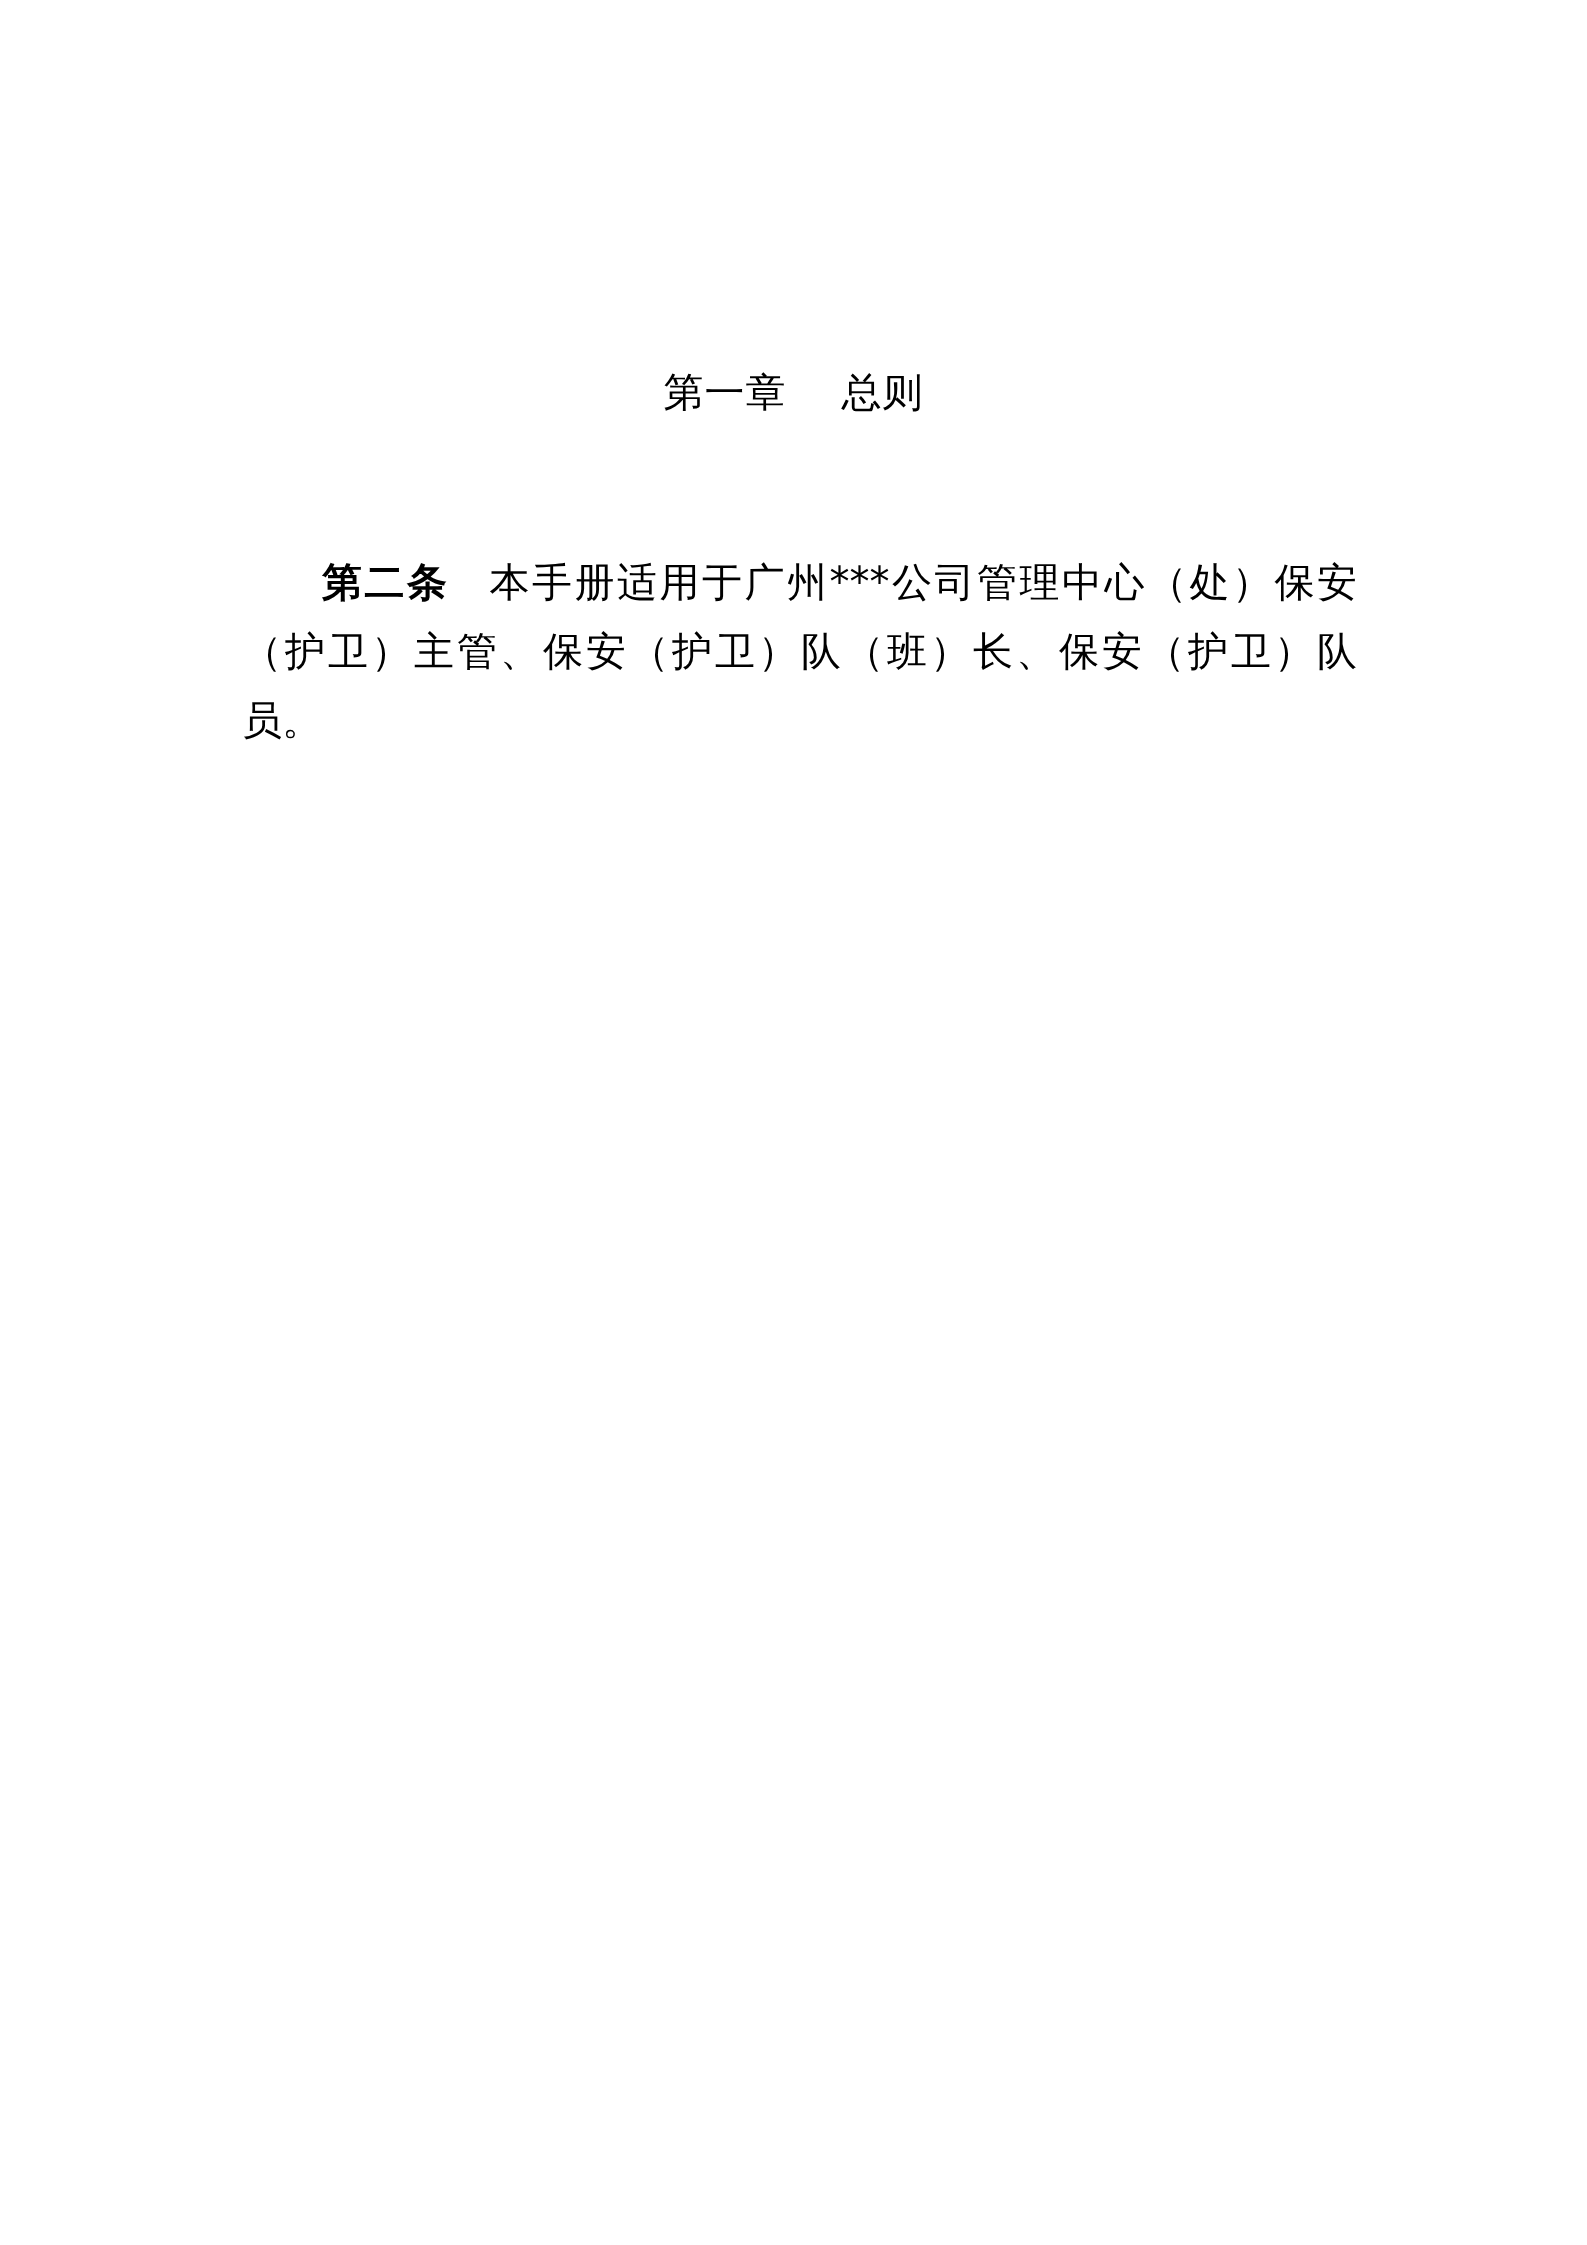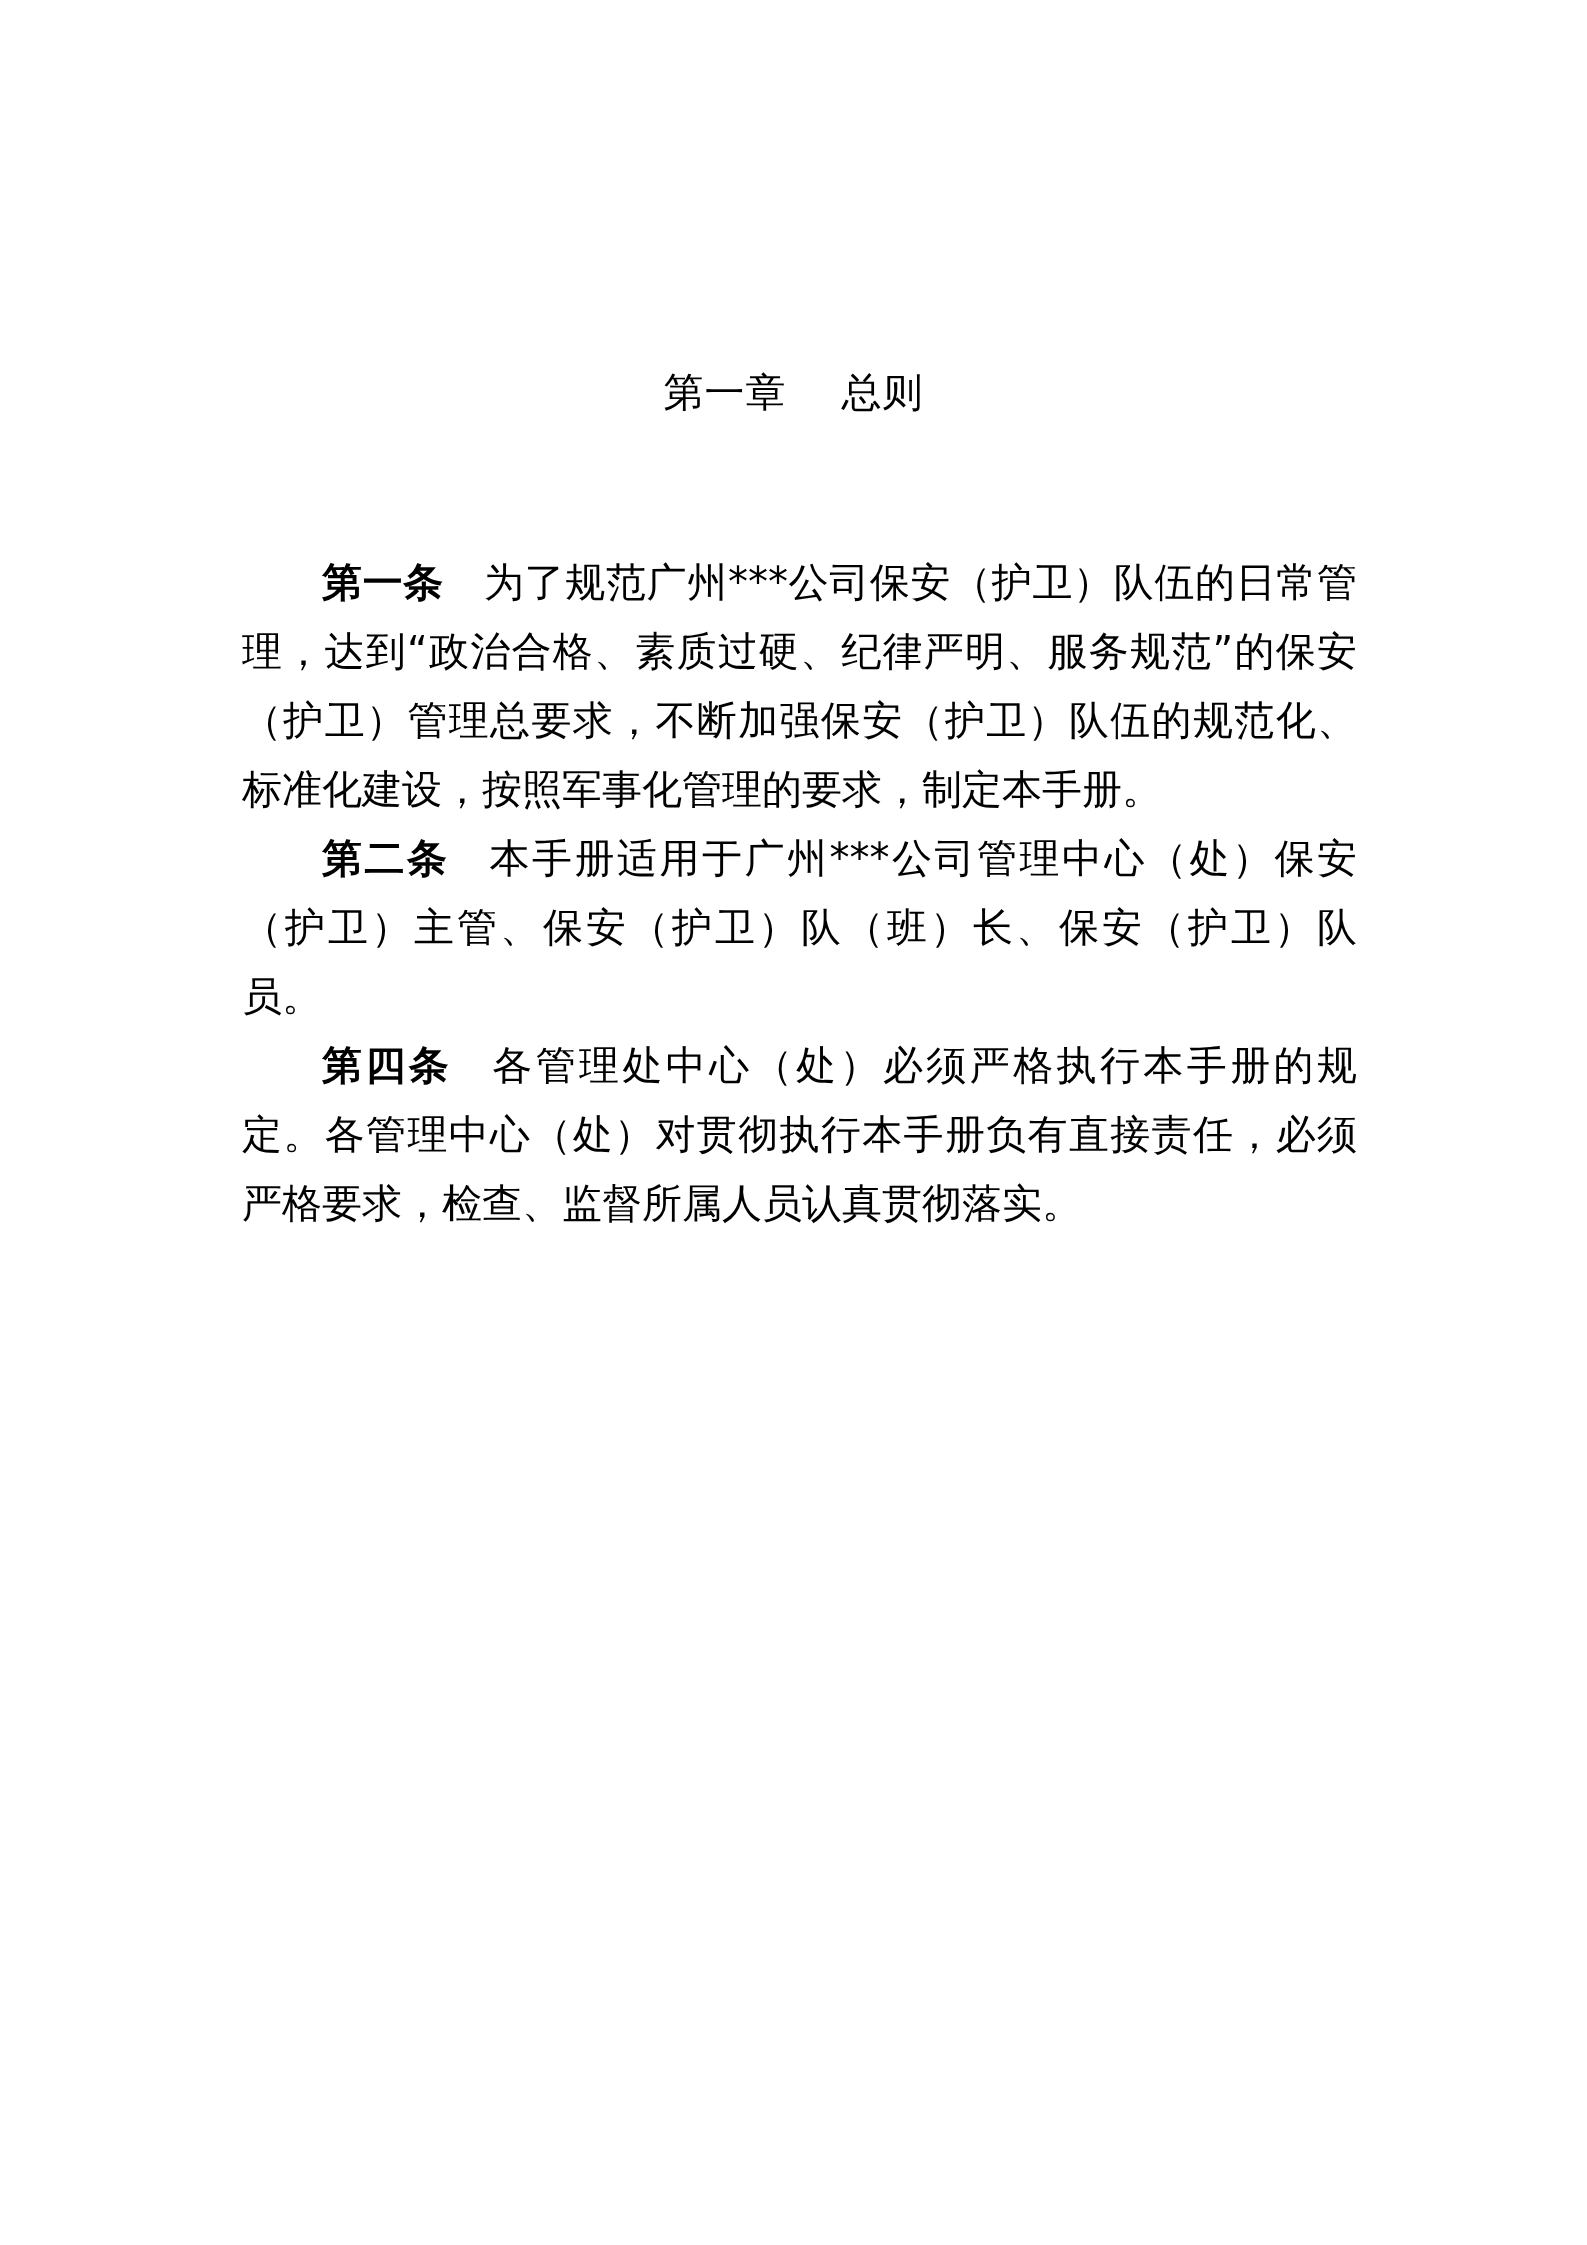--- a/index.html
+++ b/index.html
@@ -12,17 +12,15 @@
     .article { font-size: 40px; line-height: 69px; text-align: justify; text-indent: 2em; margin: 0; }
     .article-num { font-weight: bold; margin-right: 1em; }
   </style>
 </head>
 <body>
 
 <div class="page">
   <div class="chapter-title">第一章    总则</div>
 
   <div class="body">
-    <p class="article"><span class="article-num">第一条</span><span>为了规范广州***公司保安（护卫）队伍的日常管理，达到“政治合格、素质过硬、纪律严明、服务规范”的保安（护卫）管理总要求，不断加强保安（护卫）队伍的规范化、标准化建设，按照军事化管理的要求，制定本手册。</span></p>
     <p class="article"><span class="article-num">第二条</span><span>本手册适用于广州***公司管理中心（处）保安（护卫）主管、保安（护卫）队（班）长、保安（护卫）队员。</span></p>
-    <p class="article"><span class="article-num">第四条</span><span>各管理处中心（处）必须严格执行本手册的规定。各管理中心（处）对贯彻执行本手册负有直接责任，必须严格要求，检查、监督所属人员认真贯彻落实。</span></p>
   </div>
 </div>
 
 </body></html>

